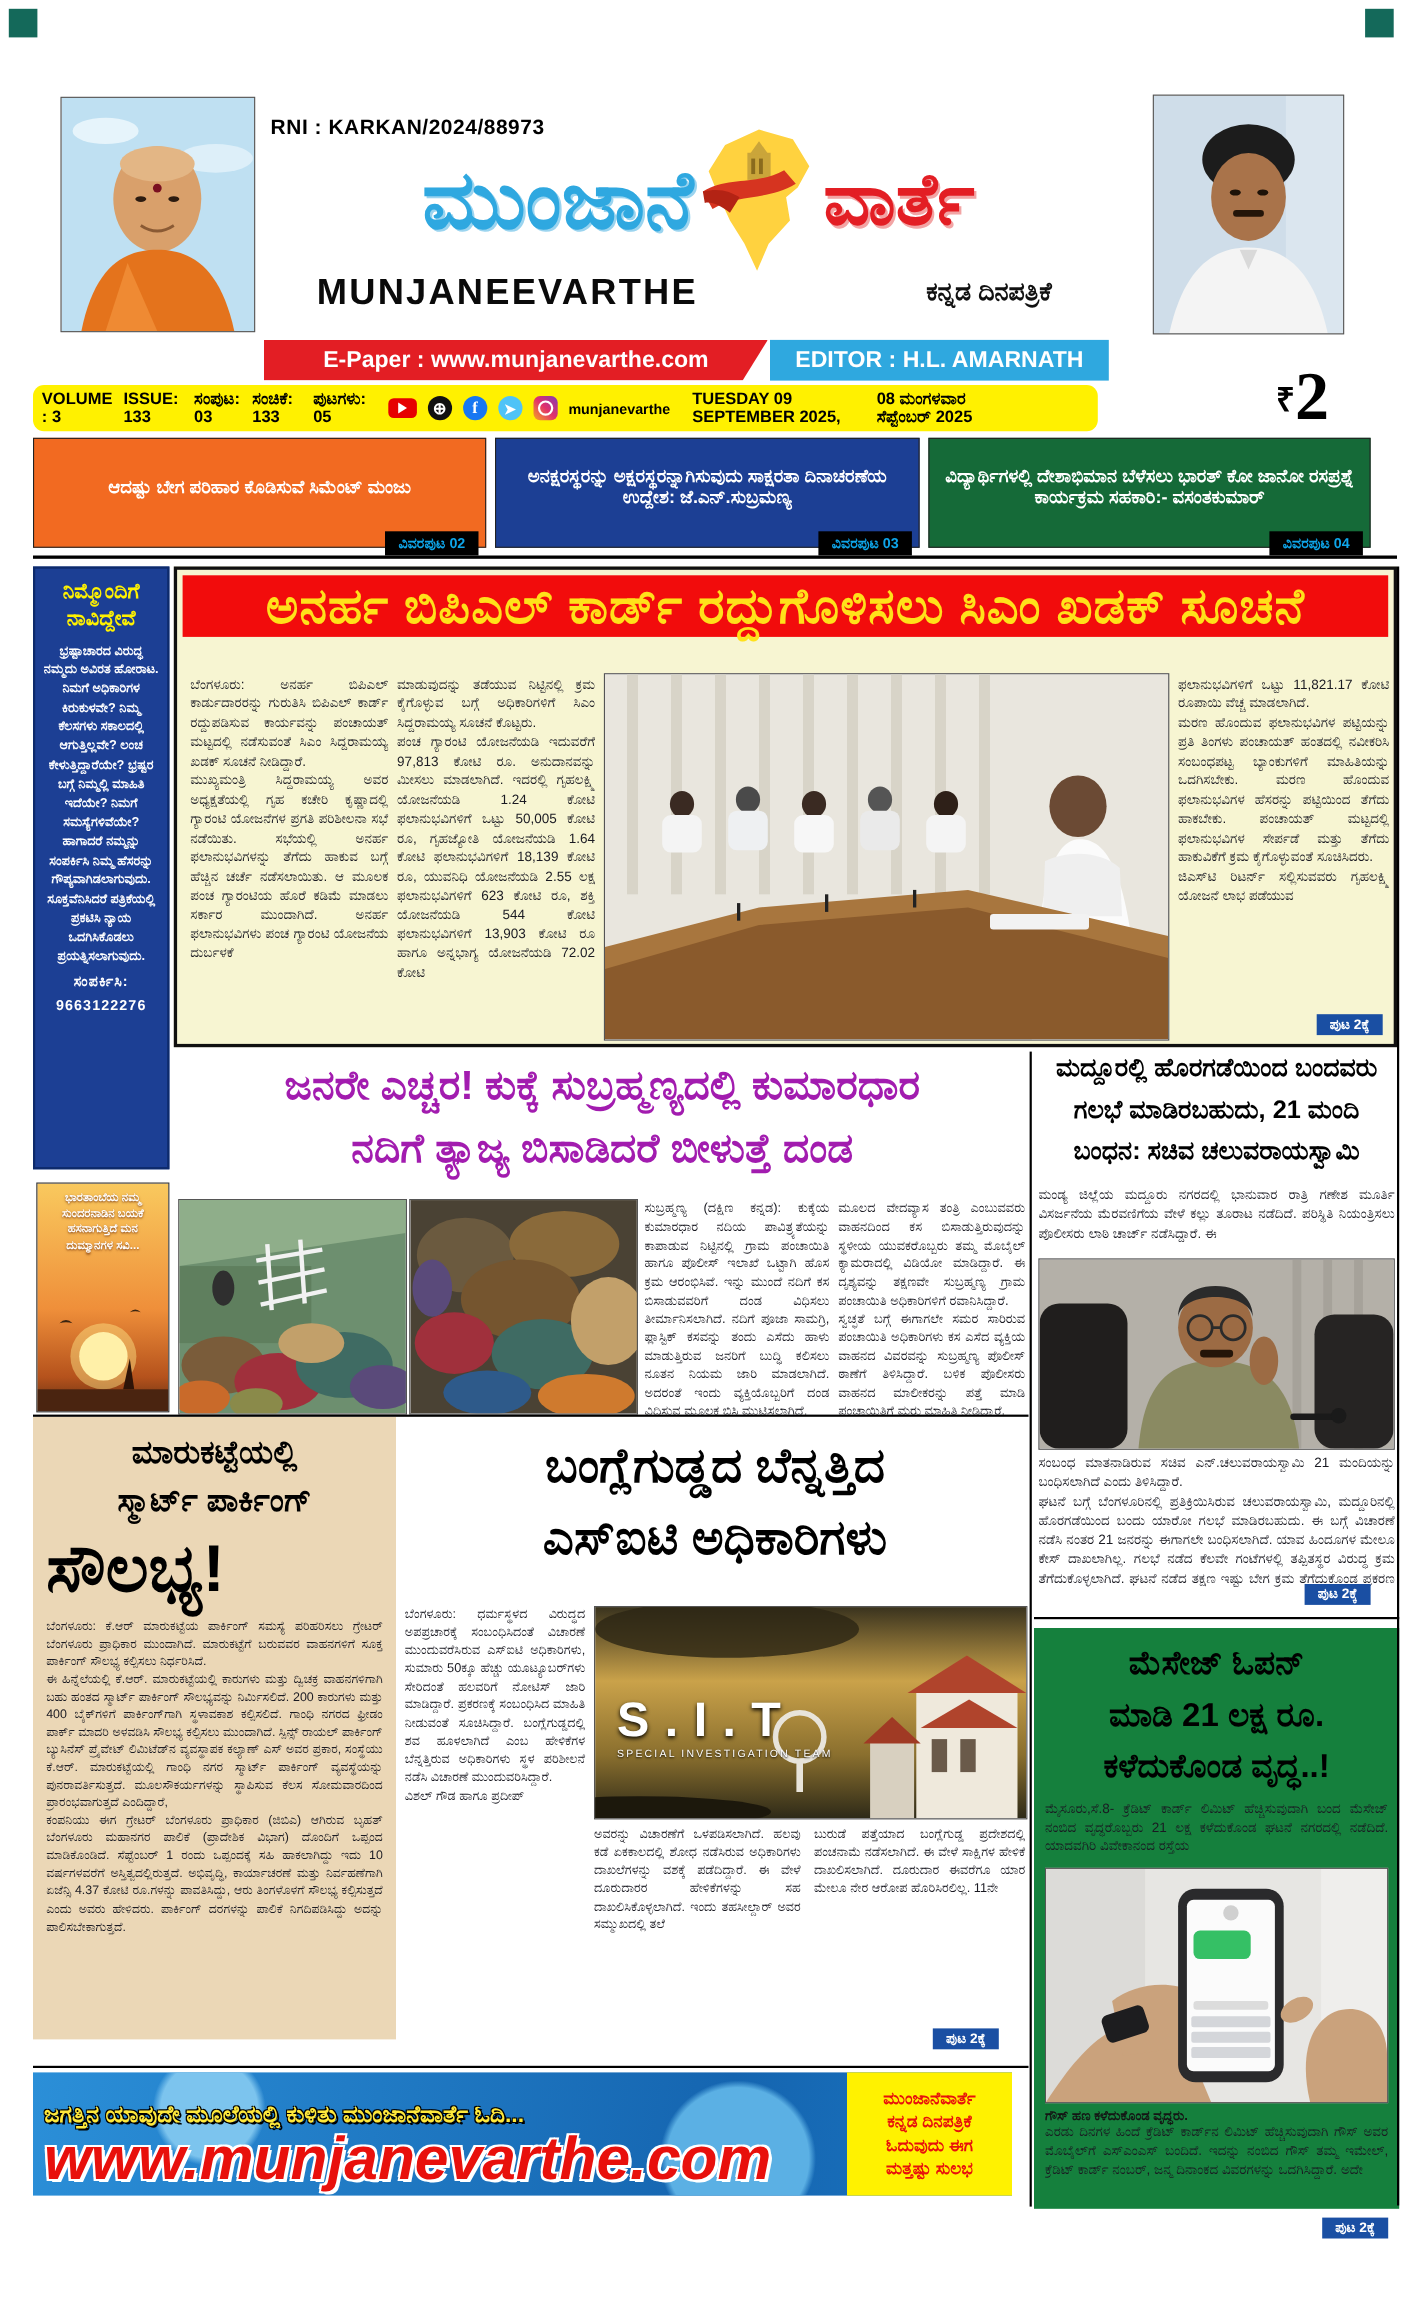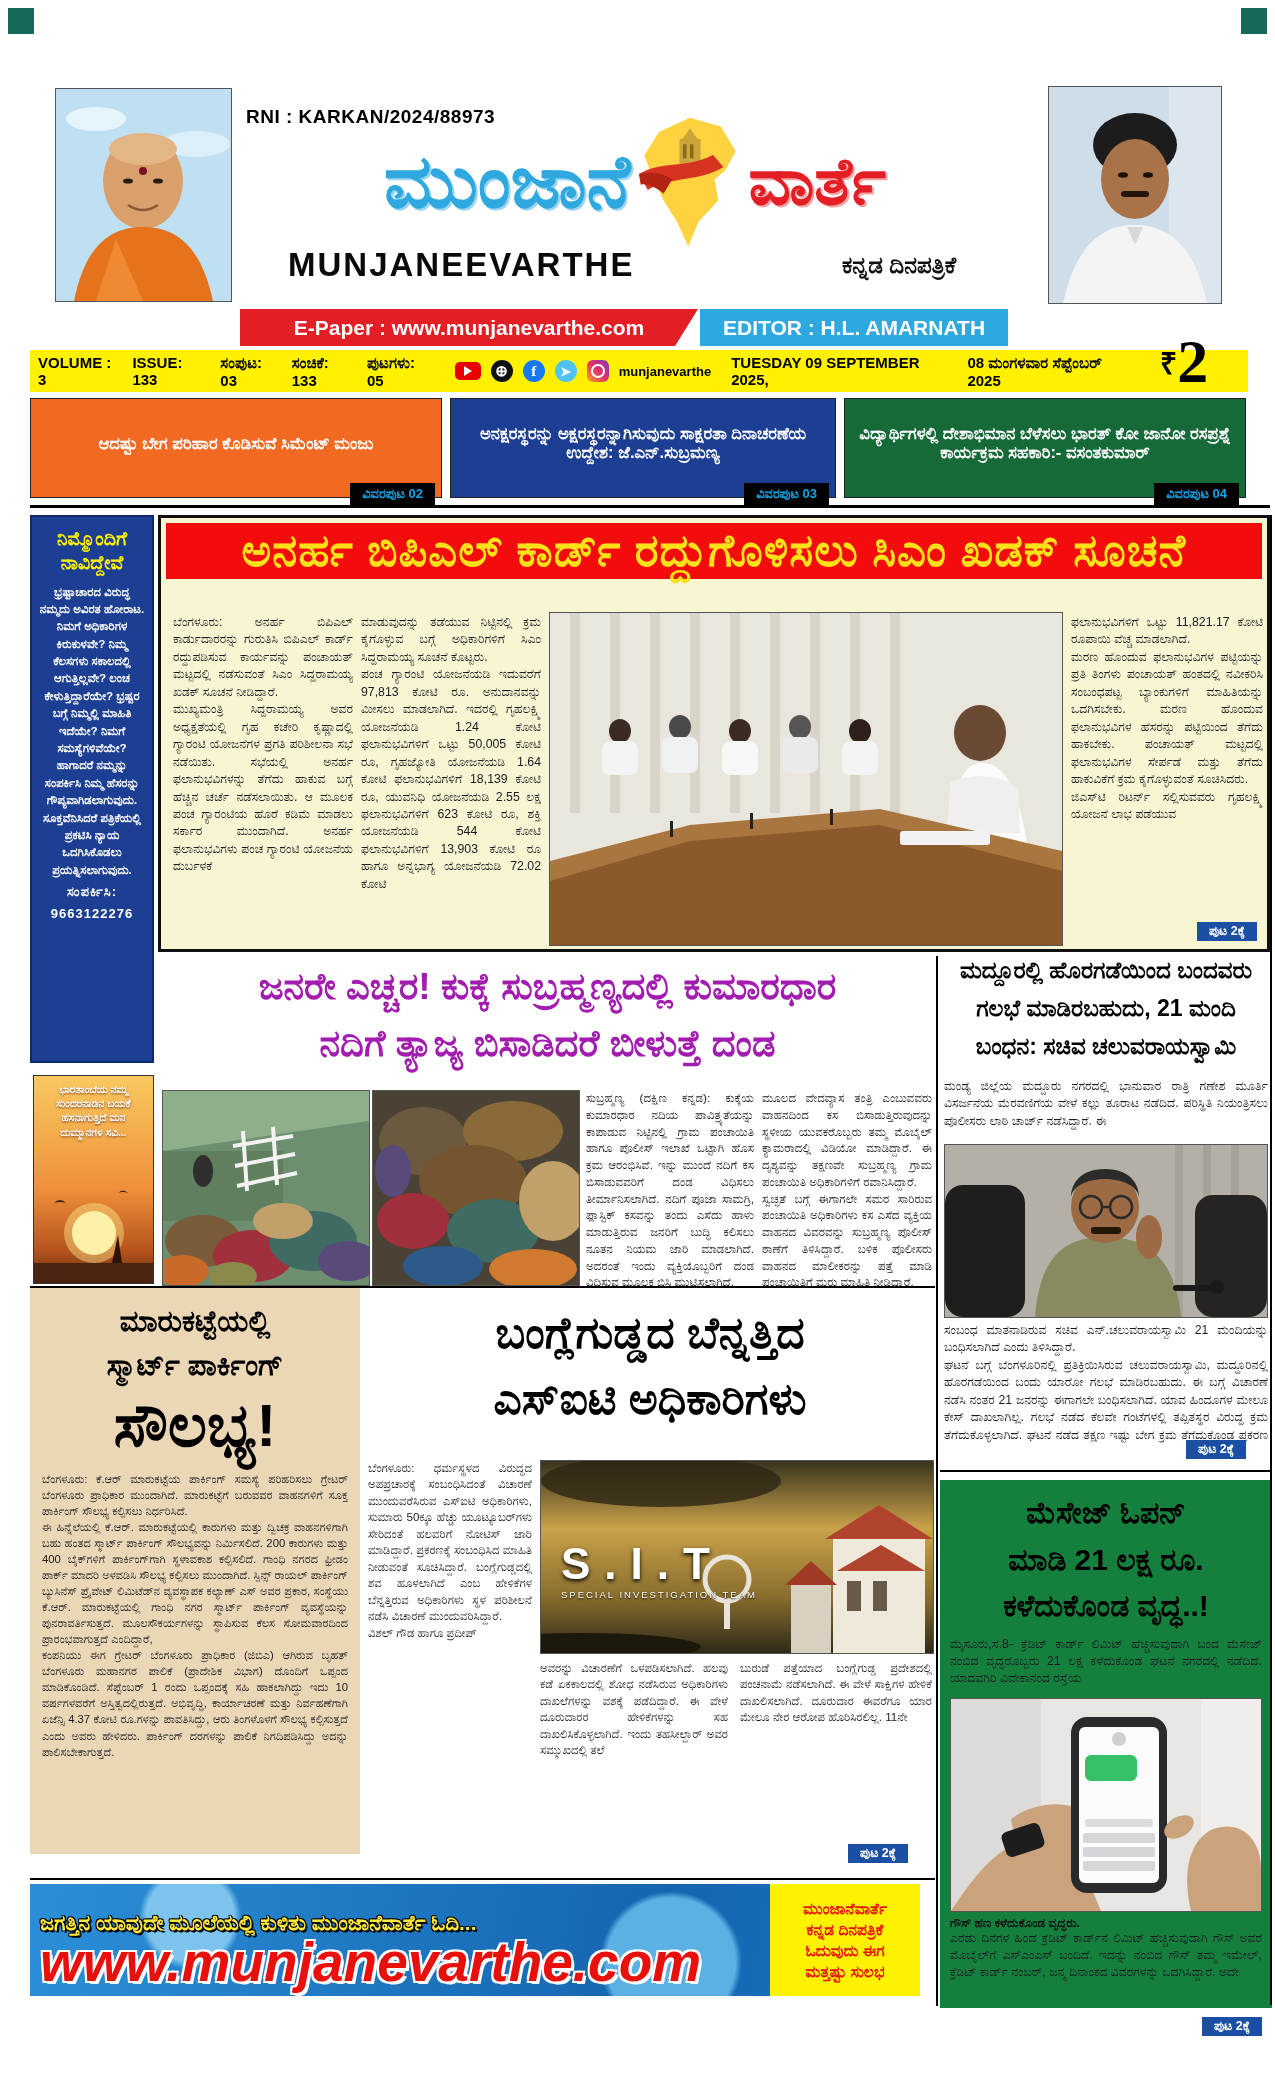--- a/index.html
+++ b/index.html
@@ -19,22 +19,22 @@
   .title-blue{font-size:74px;font-weight:bold;color:#2FA8E0;text-shadow:2px 2px 0 #9bd4ef;}
   .title-red{font-size:66px;font-weight:bold;color:#E31E24;text-shadow:2px 2px 0 #f2a5a5;}
   #title-en{left:288px;top:246px;font-size:33px;font-weight:bold;letter-spacing:2px;color:#0a0a0a;}
   #subtitle-kn{left:842px;top:252px;font-size:23px;font-weight:bold;color:#111;}
   #epaper-bar{left:240px;top:309px;width:458px;height:37px;background:#E31E24;color:#fff;
               display:flex;align-items:center;justify-content:center;font-size:21px;font-weight:bold;
               clip-path:polygon(0 0,100% 0,95% 100%,0 100%);cursor:pointer;}
   #editor-bar{left:700px;top:309px;width:308px;height:37px;background:#2FA8DF;color:#fff;
               display:flex;align-items:center;justify-content:center;font-size:21px;font-weight:bold;}
   
-  #infobar{left:30px;top:350px;width:1218px;height:42px;background:#FFF100;display:flex;align-items:center;
-           padding:0 8px;box-sizing:border-box;gap:10px;font-size:15px;font-weight:bold;color:#000;}
+  #infobar{left:30px;top:350px;width:968px;height:42px;background:#FFF100;display:flex;align-items:center;
+           padding:0 8px;box-sizing:border-box;gap:10px;font-size:15px;font-weight:bold;color:#000;border-radius:10px;}
   .icon{width:22px;height:22px;border-radius:50%;display:inline-flex;align-items:center;justify-content:center;cursor:pointer;flex:0 0 auto;}
   .ic-yt{width:26px;height:18px;border-radius:5px;background:#e60000;position:relative;}
   .ic-yt:before{content:"";position:absolute;left:9px;top:4px;border-left:8px solid #fff;border-top:5px solid transparent;border-bottom:5px solid transparent;}
   .ic-globe{background:#111;color:#fff;font-size:15px;}
   .ic-fb{background:#1877f2;color:#fff;font-weight:bold;font-size:15px;font-family:"Liberation Serif",serif;}
   .ic-tw{background:#4fc3f7;color:#fff;font-size:13px;}
   .ic-ig{border-radius:6px;background:linear-gradient(45deg,#f5a623,#e1306c,#833ab4);position:relative;}
   .ic-ig:before{content:"";width:10px;height:10px;border:2px solid #fff;border-radius:50%;}
   #price{left:1160px;top:332px;display:flex;align-items:flex-start;color:#000;}
   #price .sym{font-size:30px;font-weight:bold;margin-top:10px;}
@@ -62,21 +62,21 @@
             font-size:45px;font-weight:bold;letter-spacing:1px;}
   .leadcol{position:absolute;top:96px;height:326px;}
   
   #kukke-hl{left:170px;top:958px;width:755px;text-align:center;font-size:37px;font-weight:bold;color:#a21caf;
             line-height:1.55;white-space:pre-line;}
   
   #maddur-hl{left:944px;top:952px;width:324px;text-align:center;font-size:23px;font-weight:bold;line-height:1.65;white-space:pre-line;color:#000;}
   
   #parking{left:30px;top:1288px;width:330px;height:566px;background:#EBD7B6;box-sizing:border-box;padding:12px 12px;}
   #parking .h1{text-align:center;font-size:29px;font-weight:bold;line-height:1.5;white-space:pre-line;color:#000;}
-  #parking .h2{text-align:center;font-size:60px;font-weight:bold;color:#000;margin:4px 0 10px;}
+  #parking .h2{text-align:left;font-size:60px;font-weight:bold;color:#000;margin:4px 0 10px;}
   #parking .bd{font-size:11.3px;line-height:1.42;}
   
   #sit-hl{left:368px;top:1300px;width:564px;text-align:center;font-size:44px;font-weight:bold;line-height:1.5;white-space:pre-line;color:#000;}
   #sit-img-text{position:absolute;left:20px;top:78px;color:#fff;}
   #sit-img-text .big{font-size:44px;font-weight:bold;letter-spacing:14px;text-shadow:0 2px 4px #000;}
   #sit-img-text .sub{font-size:9.5px;letter-spacing:2px;text-shadow:0 1px 2px #000;}
   
   #message{left:940px;top:1480px;width:332px;height:528px;background:#15803d;box-sizing:border-box;padding:10px 10px;}
   #message .hl{text-align:center;font-size:30px;font-weight:bold;line-height:1.55;white-space:pre-line;color:#000;}
   #message .cap{font-size:12px;font-weight:bold;margin-top:4px;}

